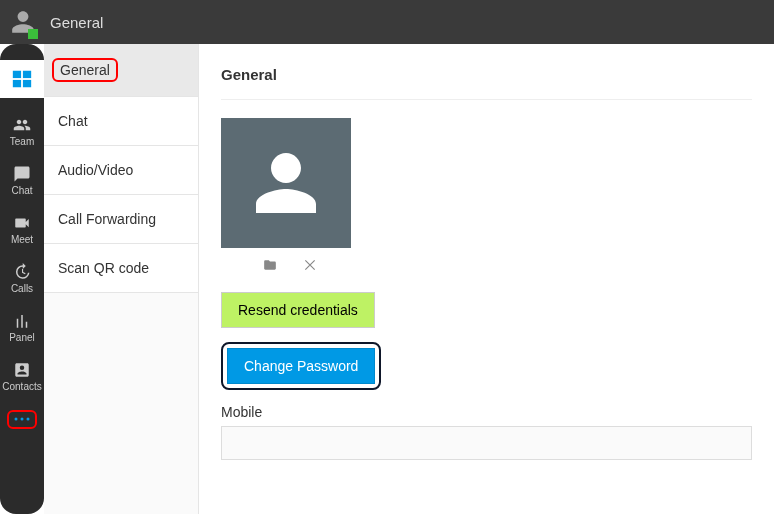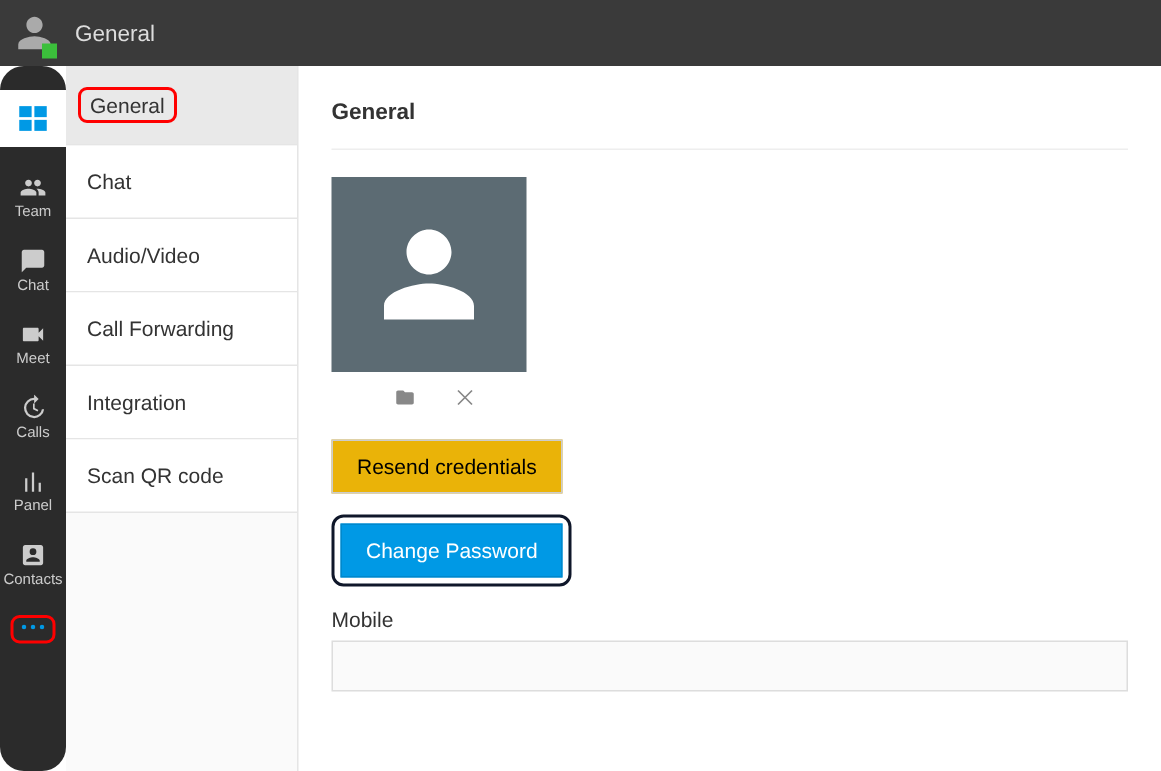--- a/index.html
+++ b/index.html
@@ -120,21 +120,21 @@
     padding-left: 40px;
     margin-bottom: 16px;
     color: #888;
   }
   .avatar-actions span { cursor: pointer; font-size: 16px; }
   .btn {
     display: inline-block;
     padding: 9px 16px;
     font-size: 14px;
     border: 1px solid #ccc;
-    background: #eab308;
+    background: #bef264;
     cursor: pointer;
     margin-bottom: 14px;
   }
   .btn-primary {
     background: #0099e5;
     color: #fff;
     border: 1px solid #0088cc;
   }
   .btn-highlight {
     display: inline-block;
@@ -228,21 +228,20 @@
 
   <div class="settings-nav">
     <div class="settings-nav-item active">
       <span class="nav-highlight">
         <span>General</span>
       </span>
     </div>
     <div class="settings-nav-item">Chat</div>
     <div class="settings-nav-item">Audio/Video</div>
     <div class="settings-nav-item">Call Forwarding</div>
-    <div class="settings-nav-item">Integration</div>
     <div class="settings-nav-item">Scan QR code</div>
   </div>
 
   <div class="content">
     <h1>General</h1>
 
     <div class="avatar-box">
       <svg width="72" height="72" viewBox="0 0 24 24">
         <path fill="#fff" d="M12 12c2.7 0 5-2.3 5-5s-2.3-5-5-5-5 2.3-5 5 2.3 5 5 5zm0 2c-3.3 0-10 1.7-10 5v3h20v-3c0-3.3-6.7-5-10-5z"></path>
       </svg>

